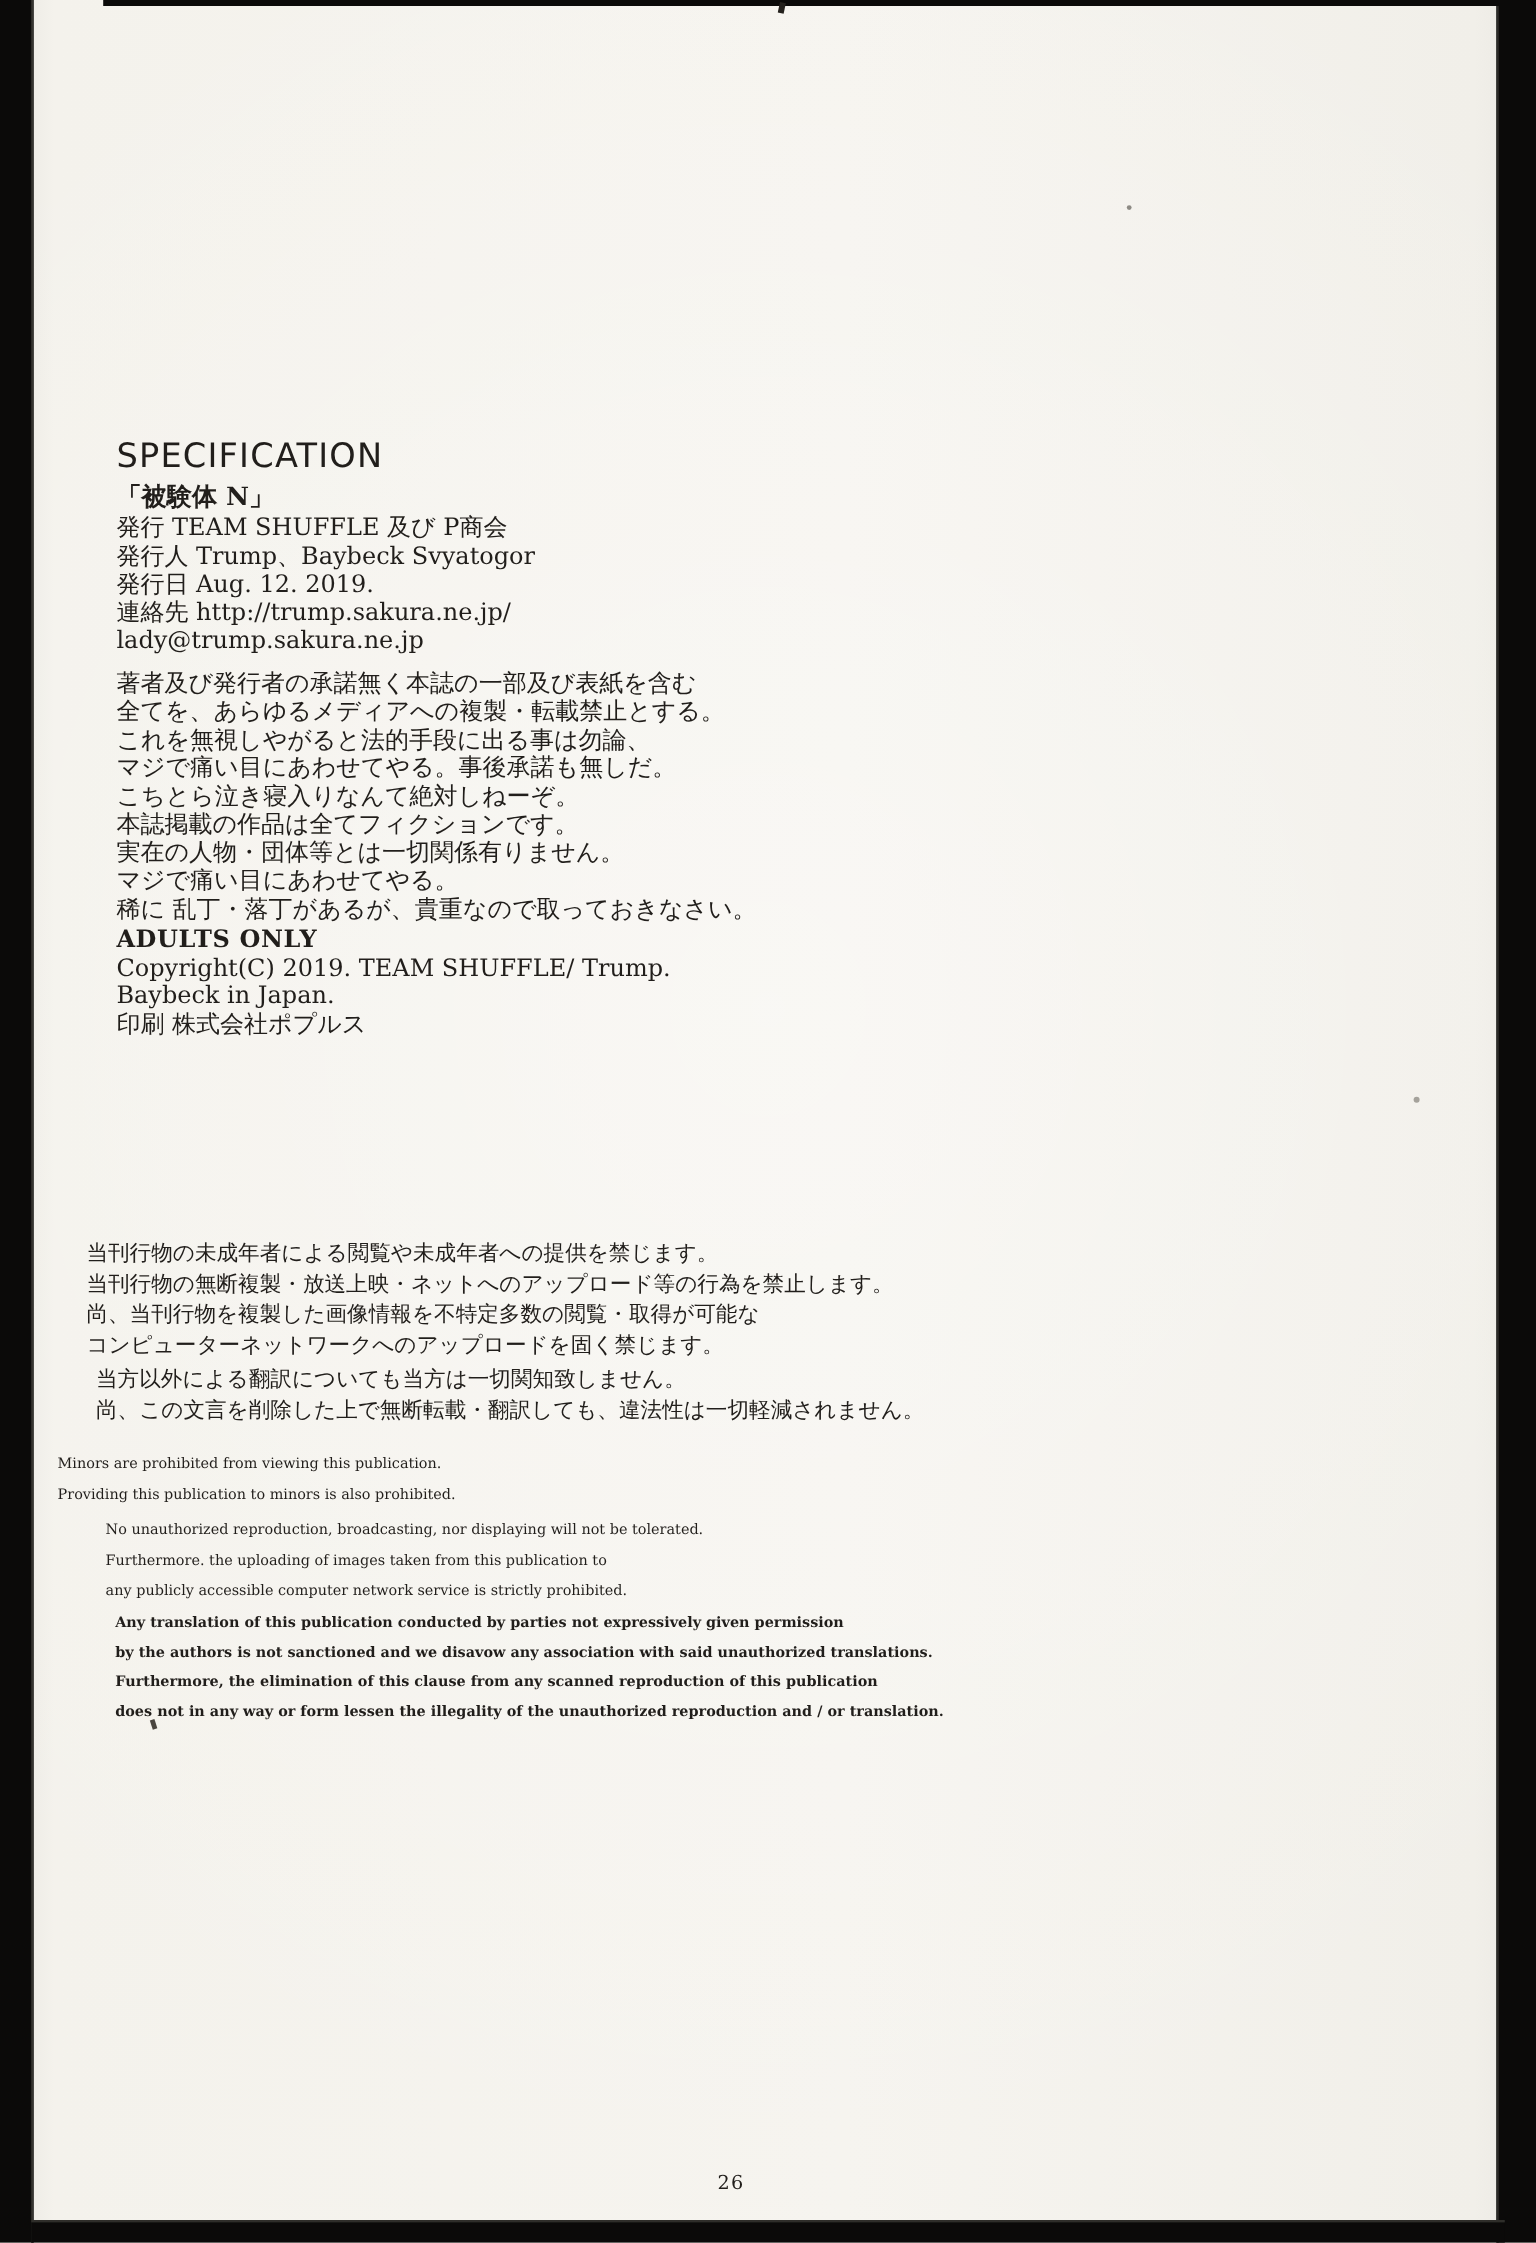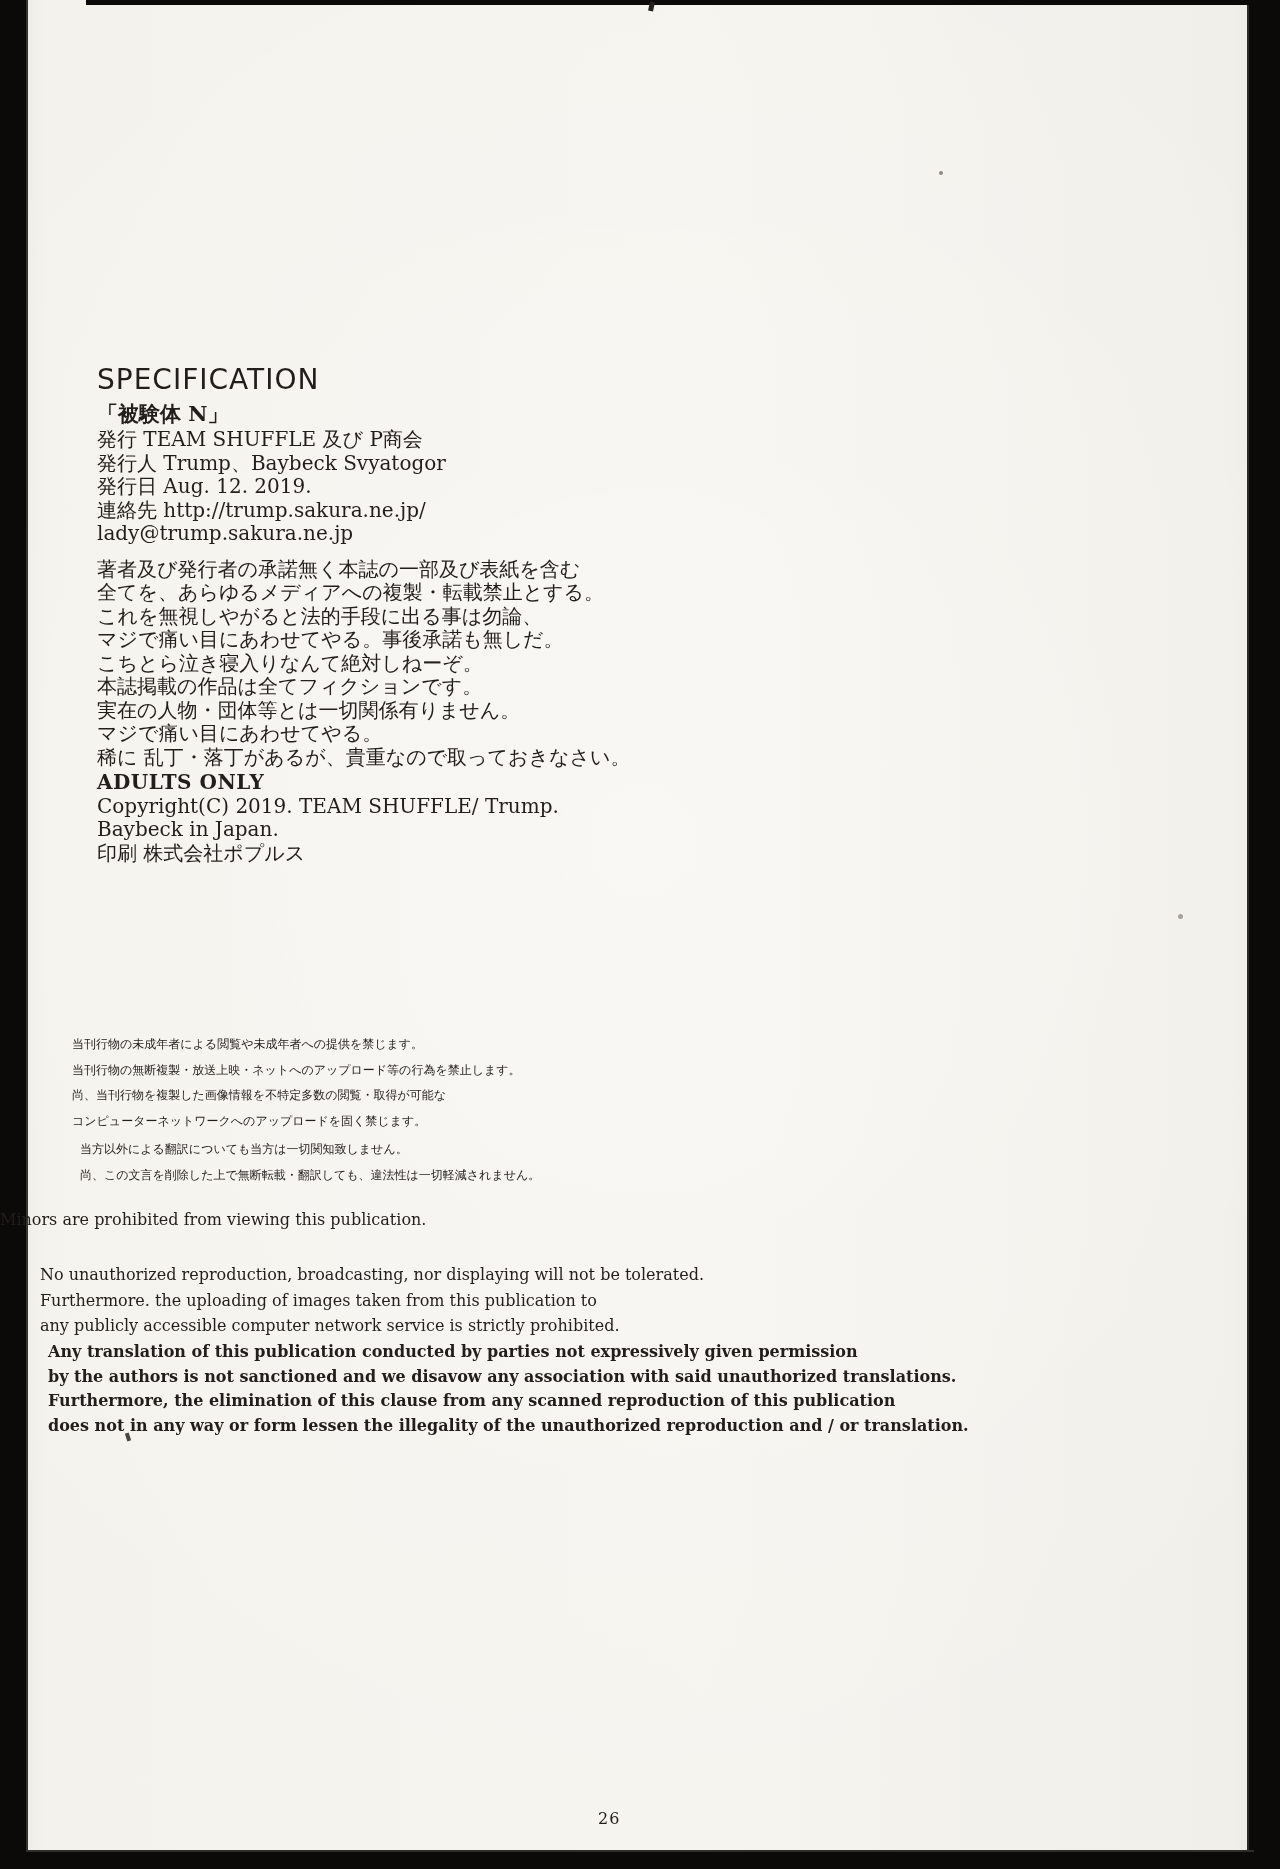--- a/index.html
+++ b/index.html
@@ -35,25 +35,25 @@
   .page-title {
     font-family: "DejaVu Sans", "Liberation Sans", sans-serif;
     font-size: 28px; line-height: 36px; letter-spacing: 1px;
     margin-bottom: 4px; font-weight: 500;
   }
   .book-title { font-size: 21px; line-height: 24px; font-weight: bold; margin-bottom: 2px; }
   .tline { font-size: 20px; line-height: 23.5px; }
   .notice-start { margin-top: 12px; }
   .adults { font-weight: bold; margin-top: 2px; font-size: 20px; line-height: 23.5px; letter-spacing: 0.5px; }
 
-  .jp-mid { font-size: 12px; line-height: 25.5px; }
+  .jp-mid { font-size: 18px; line-height: 25.5px; }
   .jp-prohibition { top: 1032px; left: 72px;  width: 1050px; }
   .jp-translation { top: 1137px; left: 80px;  width: 1050px; }
 
-  .en { font-size: 16px; line-height: 25.5px; }
+  .en { font-size: 12px; line-height: 25.5px; padding-left: 48px; }
   .en-minors { top: 1207px; left: 0px;  width: 960px; }
   .en-repro  { top: 1262px; left: 40px; width: 1050px; }
   .en-trans  { top: 1340px; left: 48px; width: 1050px; line-height: 24.5px; font-weight: bold; }
 
   .page-number {
     position: absolute; top: 1770px; left: 598px; width: 48px;
     font-size: 16px; letter-spacing: 1px; margin-top: 39px;
   }
 </style>
 </head>
@@ -105,20 +105,21 @@
   <div>コンピューターネットワークへのアップロードを固く禁じます。</div>
 </div>
 
 <div class="block jp-mid jp-translation">
   <div>当方以外による翻訳についても当方は一切関知致しません。</div>
   <div>尚、この文言を削除した上で無断転載・翻訳しても、違法性は一切軽減されません。</div>
 </div>
 
 <div class="block en en-minors">
   <div>Minors are prohibited from viewing this publication.</div>
+  <div>Providing this publication to minors is also prohibited.</div>
 </div>
 
 <div class="block en en-repro">
   <div>No unauthorized reproduction, broadcasting, nor displaying will not be tolerated.</div>
   <div>Furthermore. the uploading of images taken from this publication to</div>
   <div>any publicly accessible computer network service is strictly prohibited.</div>
 </div>
 
 <div class="block en en-trans">
   <div>Any translation of this publication conducted by parties not expressively given permission</div>

